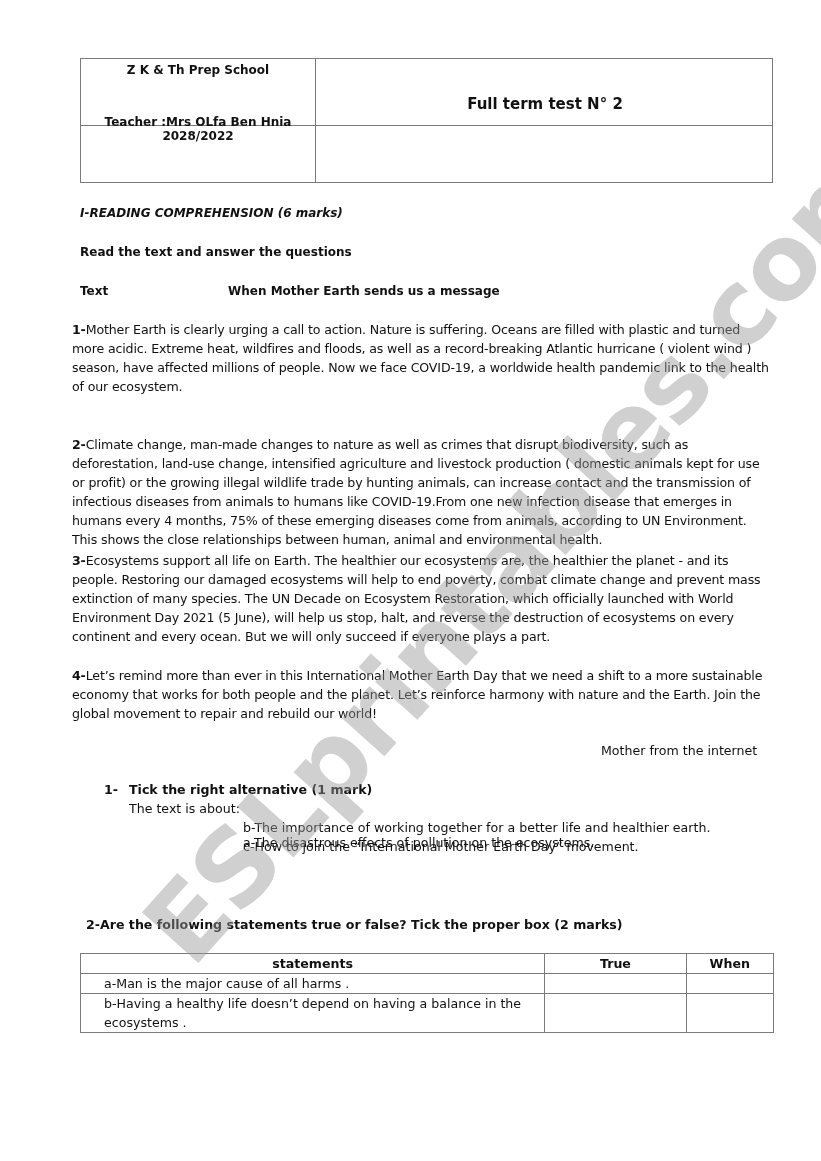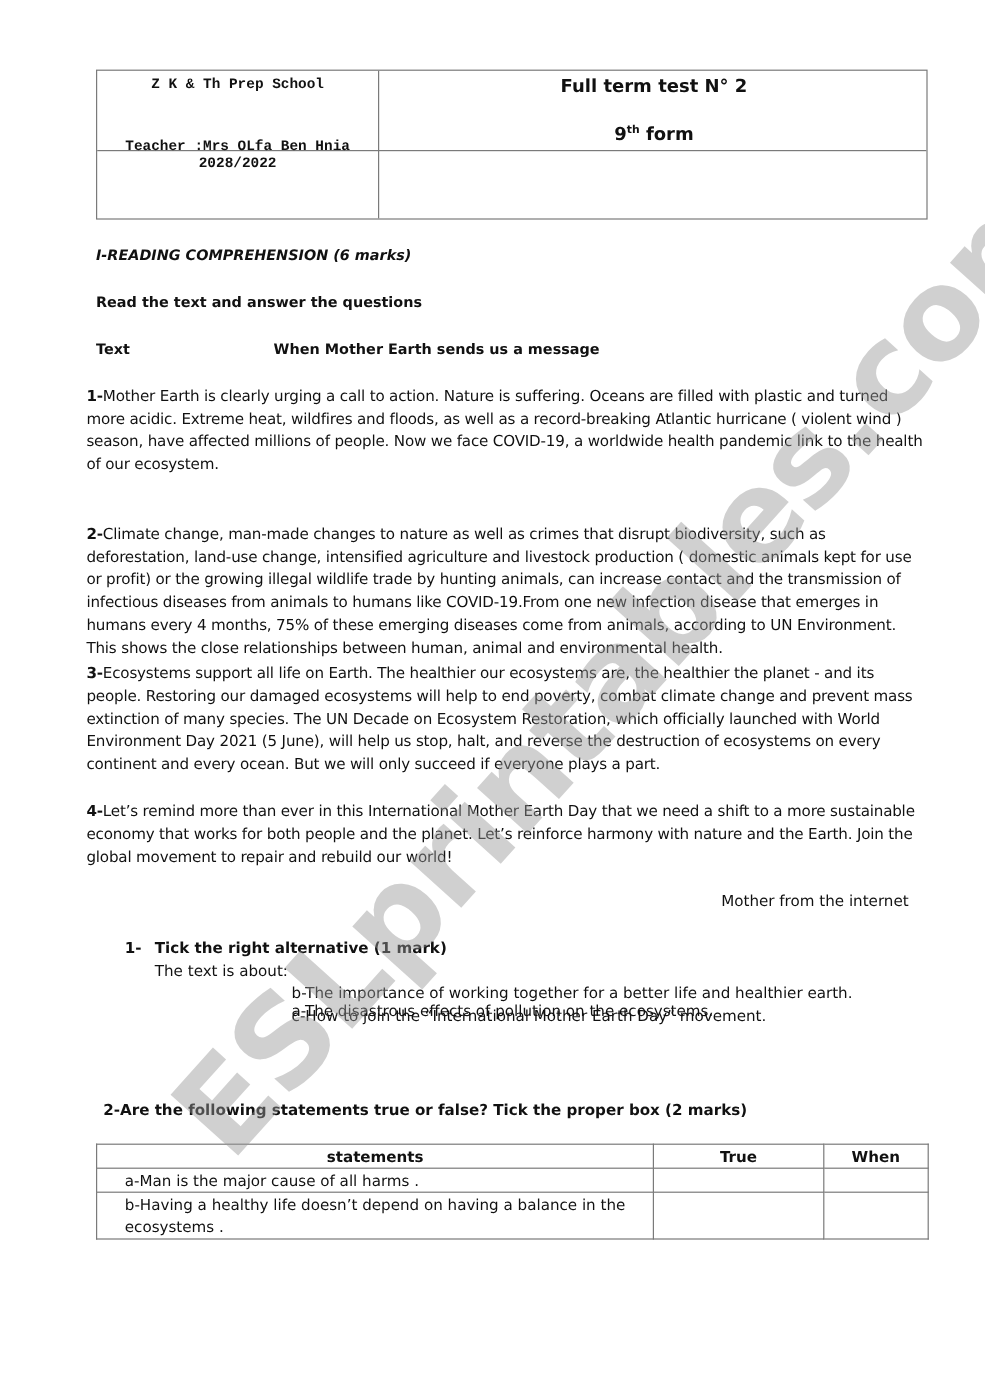--- a/index.html
+++ b/index.html
@@ -7,22 +7,22 @@
          font-family:"DejaVu Sans", sans-serif; color:#111; }
   .page { position:absolute; left:0; top:0; width:821px; height:1161px; }
   .b { font-weight:bold; }
   .i { font-style:italic; }
 
   
   .hdr { position:absolute; left:80px; top:58px; width:693px; height:125px;
          border:1px solid #7a7a7a; box-sizing:border-box; }
   .hdr .vline { position:absolute; left:234px; top:0; bottom:0; width:1px; background:#7a7a7a; }
   .hdr .hline { position:absolute; left:0; right:0; top:66px; height:1px; background:#7a7a7a; }
-  .hdr .cell-text { position:absolute; font-size:12px; font-weight:bold; text-align:center;font-family:Liberation Mono, monospace; }
-  .hdr .big { font-size:15px; font-weight:bold; text-align:center; position:absolute; }
+  .hdr .cell-text { position:absolute; font-size:12px; font-weight:bold; text-align:center; }
+  .hdr .big { font-size:15px; font-weight:bold; text-align:center; position:absolute;margin-top:32px; }
   .hdr sup { font-size:9px; }
 
   .sec { font-size:12px; font-weight:bold; position:absolute; left:80px; }
   .para { position:absolute; left:72px; width:700px; font-size:12.6px; line-height:19px;
           letter-spacing:-0.15px; }
   .para .num { font-weight:bold; }
 
   .q { position:absolute; font-size:12.6px; }
 
   
@@ -43,21 +43,20 @@
 
 <div class="page">
 
   <div class="hdr">
     <div class="vline"></div>
     <div class="hline"></div>
     <div class="cell-text" style="left:0;width:234px;top:4px;">Z K &amp; Th Prep School</div>
     <div class="cell-text" style="left:0;width:234px;top:56px;">Teacher :Mrs OLfa Ben Hnia</div>
     <div class="cell-text" style="left:0;width:234px;top:70px;">2028/2022</div>
     <div class="big" style="left:235px;width:458px;top:4px;">Full  term test N° 2</div>
-    <div class="big" style="left:235px;width:458px;top:44px;"><span>9</span><sup>th</sup><span> form</span></div>
   </div>
 
   <div class="sec i" style="top:206px;">I-READING COMPREHENSION (6 marks)</div>
   <div class="sec" style="top:245px;">Read the text and answer the questions</div>
   <div class="sec" style="top:284px;">Text</div>
   <div class="sec" style="top:284px;left:228px;">When Mother Earth sends us a message</div>
 
   <div class="para" style="top:320px;"><span class="num">1-</span><span>Mother Earth is clearly urging a call to action. Nature is suffering. Oceans are filled with plastic and turned more acidic. Extreme heat, wildfires and floods, as well as a record-breaking Atlantic hurricane ( violent wind ) season, have affected millions of people.  Now we face COVID-19, a worldwide health pandemic link to the health of our ecosystem.</span></div>
   <div class="para" style="top:435px;"><span class="num">2-</span><span>Climate change, man-made changes to nature as well as crimes that disrupt biodiversity, such as deforestation, land-use change, intensified agriculture and livestock production ( domestic animals  kept for use or profit) or the growing illegal wildlife trade by hunting animals, can increase contact and the transmission of infectious diseases from animals to humans like COVID-19.From one new infection disease that emerges in humans every 4 months, 75% of these emerging diseases come from animals, according to UN Environment. This shows the close relationships between human, animal and environmental health.</span></div>
   <div class="para" style="top:551px;"><span class="num">3-</span><span>Ecosystems support all life on Earth. The healthier our ecosystems are, the healthier the planet - and its people. Restoring our damaged ecosystems will help to end poverty, combat climate change and prevent mass extinction of many species. The UN Decade on Ecosystem Restoration, which officially launched  with World Environment Day 2021 (5 June), will help us stop, halt, and reverse the destruction of ecosystems on every continent and every ocean. But we will only succeed if everyone plays a part.</span></div>

